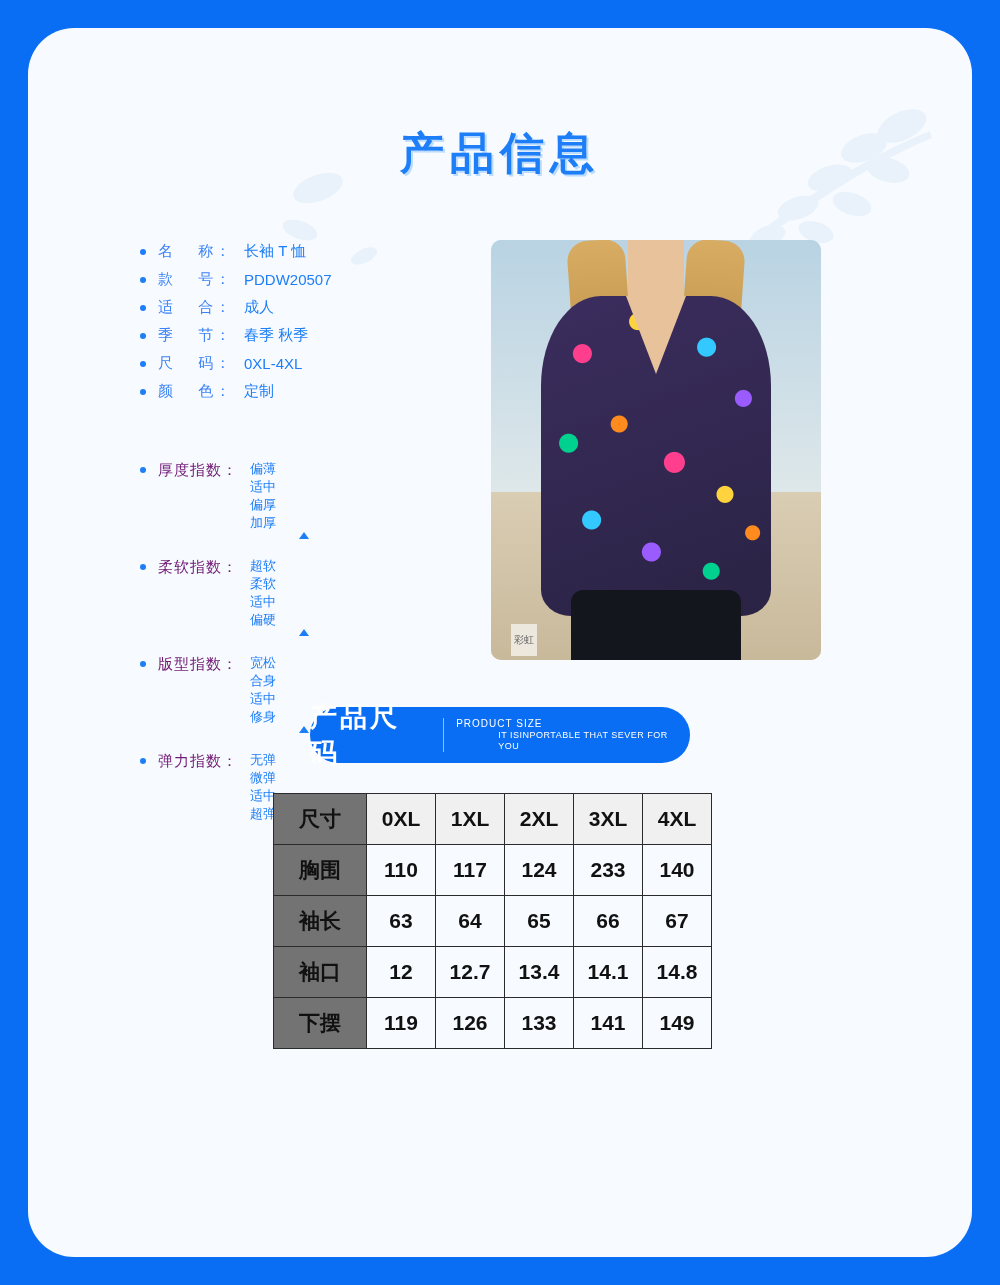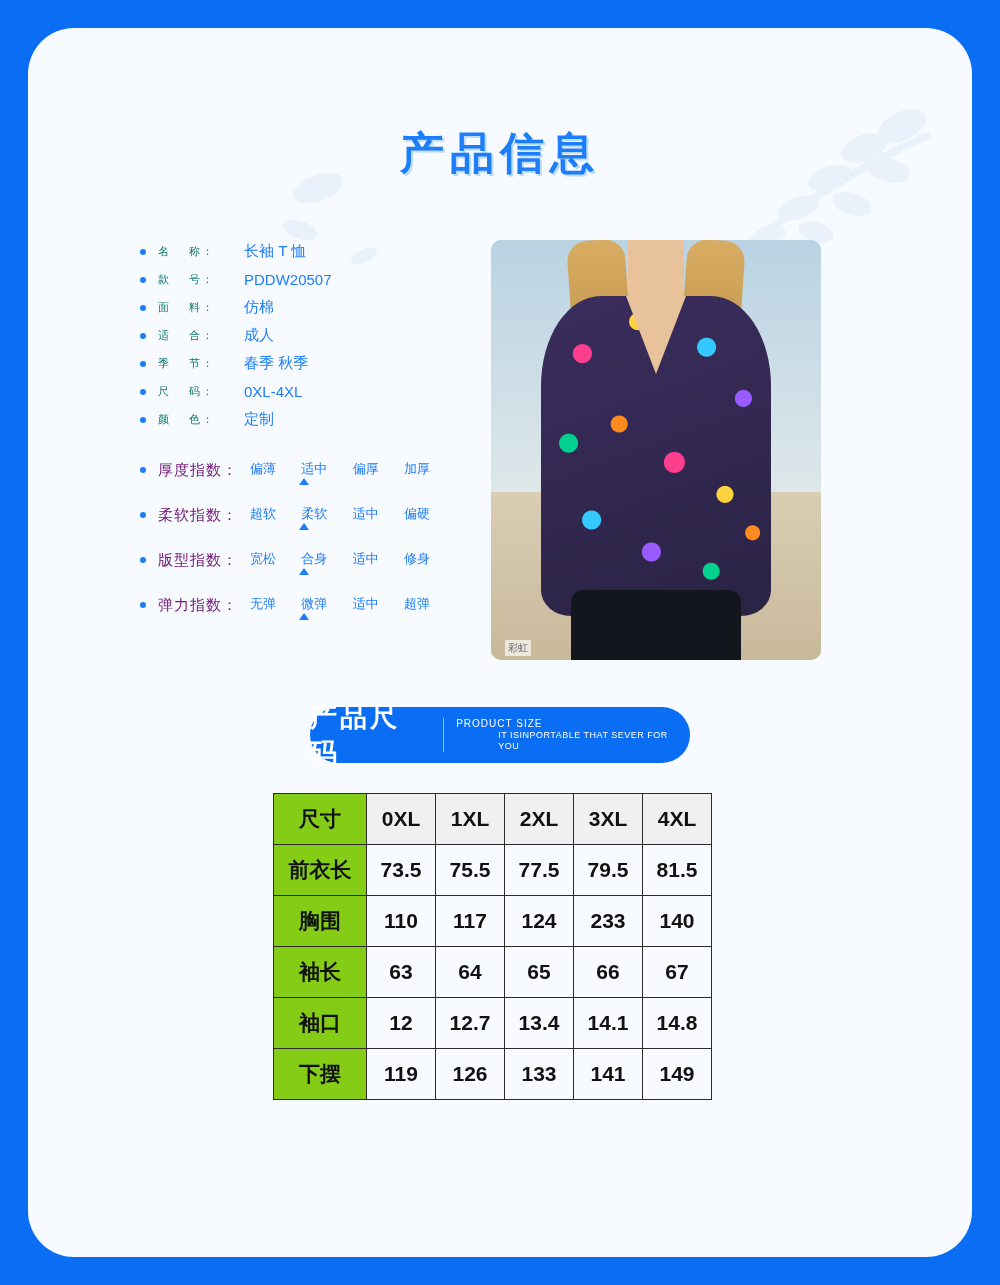--- a/index.html
+++ b/index.html
@@ -70,22 +70,22 @@
   }
   .bullet {
     width: 6px;
     height: 6px;
     border-radius: 50%;
     background: #1e7ef7;
     margin-right: 12px;
     flex: 0 0 auto;
   }
   .spec-label {
-    color: #0f766e;
-    font-size: 11px;
+    color: #3b82f6;
+    font-size: 15px;
     width: 86px;
     letter-spacing: 2px;
     flex: 0 0 auto;
   }
   .spec-value {
     color: #1e7ef7;
     font-size: 15px;
   }
 
   
@@ -111,20 +111,21 @@
   .idx-scale {
     position: relative;
     width: 180px;
     flex: 0 0 auto;
   }
   .idx-opts {
     display: flex;
     justify-content: space-between;
     color: #1e7ef7;
     font-size: 13px;
+    flex-direction: column;
   }
   .idx-line {
     margin-top: 4px;
     height: 2px;
     background: #1e7ef7;
     width: 100%;
   }
   .idx-marker {
     position: absolute;
     bottom: -7px;
@@ -223,26 +224,26 @@
     left: 50%;
     transform: translateX(-50%);
     bottom: 0;
     width: 170px;
     height: 70px;
     background: #14161d;
     border-radius: 12px 12px 0 0;
   }
   .photo-tag {
     position: absolute;
-    left: 14px;
+    left: 20px;
     bottom: 4px;
     font-size: 10px;
     color: #666;
     background: rgba(255,255,255,0.65);
-    padding: 1px 3px;
+    padding: 9px 3px;
   }
 
   
   .size-banner {
     position: absolute;
     left: 282px;
     top: 679px;
     width: 380px;
     height: 56px;
     background: #0a6ef5;
@@ -282,21 +283,21 @@
     border: 1px solid #2b2b2b;
     text-align: center;
     font-size: 21px;
     color: #111;
     font-weight: bold;
     height: 50px;
     padding: 0;
   }
   .size-table .rowhead {
     width: 92px;
-    background: #84cc16;
+    background: #737373;
     text-align: center;
   }
   .size-table .colhead {
     background: #f0f0f0;
   }
   .size-table td.val {
     width: 68px;
     font-family: "Liberation Sans", sans-serif;
   }
 
@@ -348,25 +349,20 @@
       <span class="spec-label">名　 称：</span>
       <span class="spec-value">长袖 T 恤</span>
     </div>
     <div class="spec-row">
       <span class="bullet"></span>
       <span class="spec-label">款　 号：</span>
       <span class="spec-value">PDDW20507</span>
     </div>
     <div class="spec-row">
       <span class="bullet"></span>
-      <span class="spec-label">面　 料：</span>
-      <span class="spec-value">仿棉</span>
-    </div>
-    <div class="spec-row">
-      <span class="bullet"></span>
       <span class="spec-label">适　 合：</span>
       <span class="spec-value">成人</span>
     </div>
     <div class="spec-row">
       <span class="bullet"></span>
       <span class="spec-label">季　 节：</span>
       <span class="spec-value">春季 秋季</span>
     </div>
     <div class="spec-row">
       <span class="bullet"></span>
@@ -467,28 +463,20 @@
 
   <table class="size-table">
     <tbody>
         <tr>
       <td class="rowhead">尺寸</td>
       <td class="val colhead">0XL</td>
       <td class="val colhead">1XL</td>
       <td class="val colhead">2XL</td>
       <td class="val colhead">3XL</td>
       <td class="val colhead">4XL</td>
-    </tr>
-    <tr>
-      <td class="rowhead">前衣长</td>
-      <td class="val">73.5</td>
-      <td class="val">75.5</td>
-      <td class="val">77.5</td>
-      <td class="val">79.5</td>
-      <td class="val">81.5</td>
     </tr>
     <tr>
       <td class="rowhead">胸围</td>
       <td class="val">110</td>
       <td class="val">117</td>
       <td class="val">124</td>
       <td class="val">233</td>
       <td class="val">140</td>
     </tr>
     <tr>

